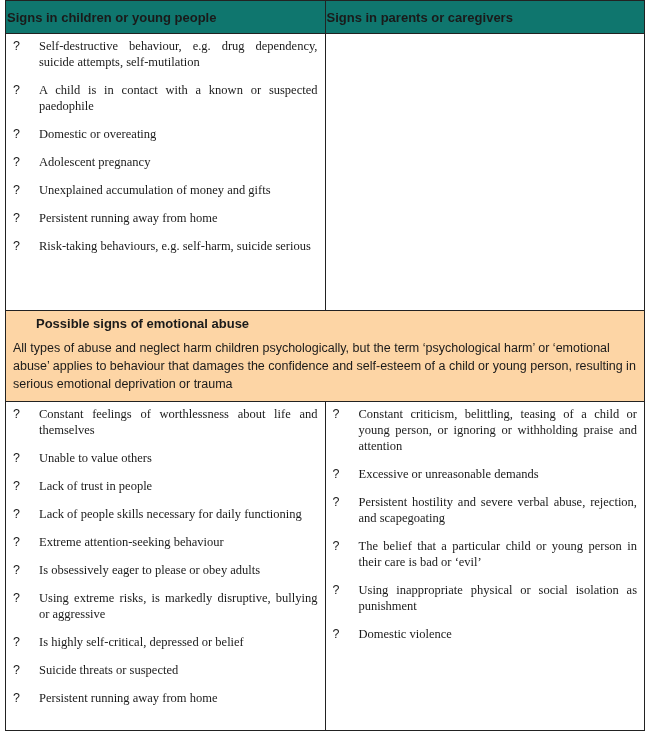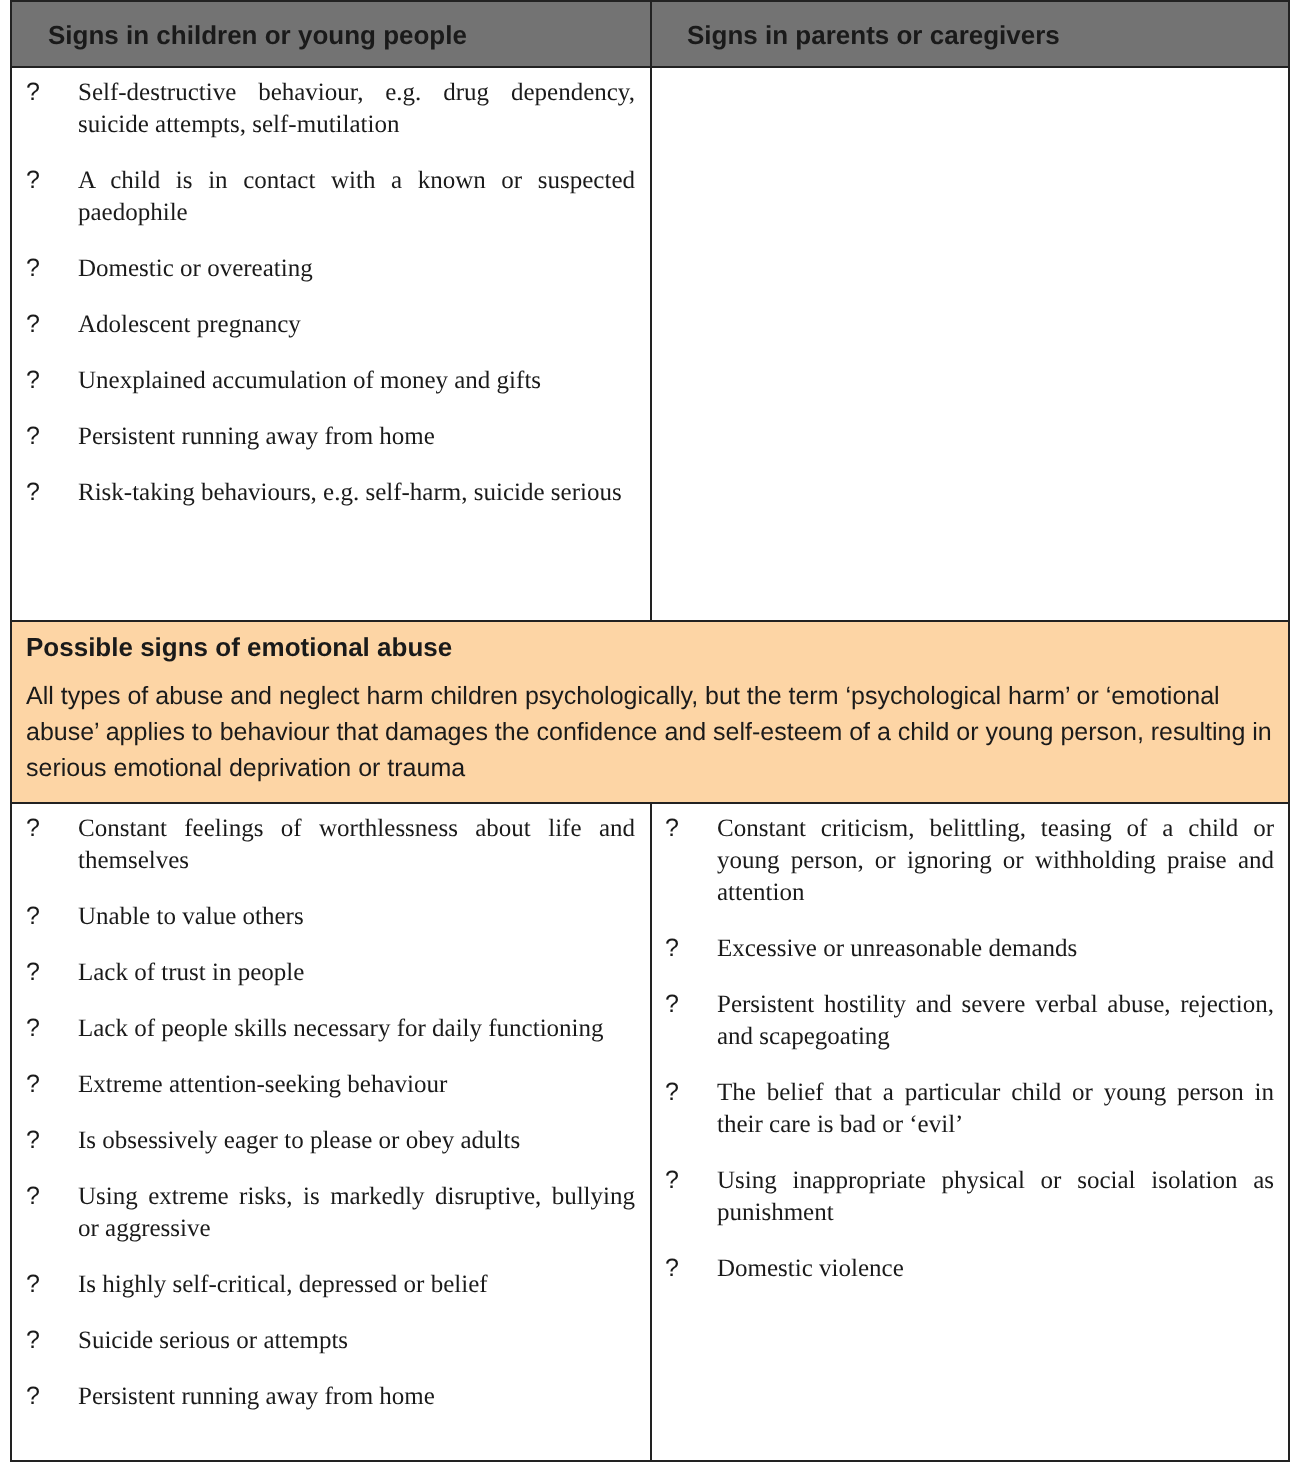--- a/index.html
+++ b/index.html
@@ -1,21 +1,21 @@
 <!DOCTYPE html>
 <html><head>
 <meta charset="utf-8">
 <style>
   html,body{margin:0;padding:0;background:#fff;}
   body{width:647px;height:734px;position:relative;font-family:"Liberation Sans",sans-serif;font-size:12.5px;color:#1a1a1a;}
   table{position:absolute;left:5px;top:0;width:640px;border-collapse:collapse;table-layout:fixed;}
   td{border:1px solid #222;vertical-align:top;padding:0;}
-  .hdr td{background:#737373;height:32px;font-weight:bold;font-size:13px;padding:0 18px;vertical-align:middle;}
+  .hdr td{background:#0f766e;height:32px;font-weight:bold;font-size:13px;padding:0 1px;vertical-align:middle;}
   .band td{background:#FDD5A5;padding:5px 7px 8px 7px;}
-  .band .title{font-weight:bold;font-size:13px;margin-bottom:8px;}
+  .band .title{font-weight:bold;font-size:13px;margin-bottom:8px;margin-left:23px;}
   .band .desc{line-height:18px;}
   ul{list-style:none;margin:0;padding:4px 7px 6px 7px;}
   li{display:flex;margin-bottom:12px;line-height:16px;}
   li .b{width:26px;flex:none;}
   li .t{flex:1;text-align:justify;font-family:Liberation Serif, serif;}
 </style>
 </head>
 <body>
 
 <table>
@@ -97,21 +97,21 @@
             <li>
               <span class="b">?</span>
               <span class="t">Using extreme risks, is markedly disruptive, bullying or aggressive</span>
             </li>
             <li>
               <span class="b">?</span>
               <span class="t">Is highly self-critical, depressed or belief</span>
             </li>
             <li>
               <span class="b">?</span>
-              <span class="t">Suicide serious or attempts</span>
+              <span class="t">Suicide threats or suspected</span>
             </li>
             <li>
               <span class="b">?</span>
               <span class="t">Persistent running away from home</span>
             </li>
           </ul>
         </td>
     <td>
           <ul>
             <li>

